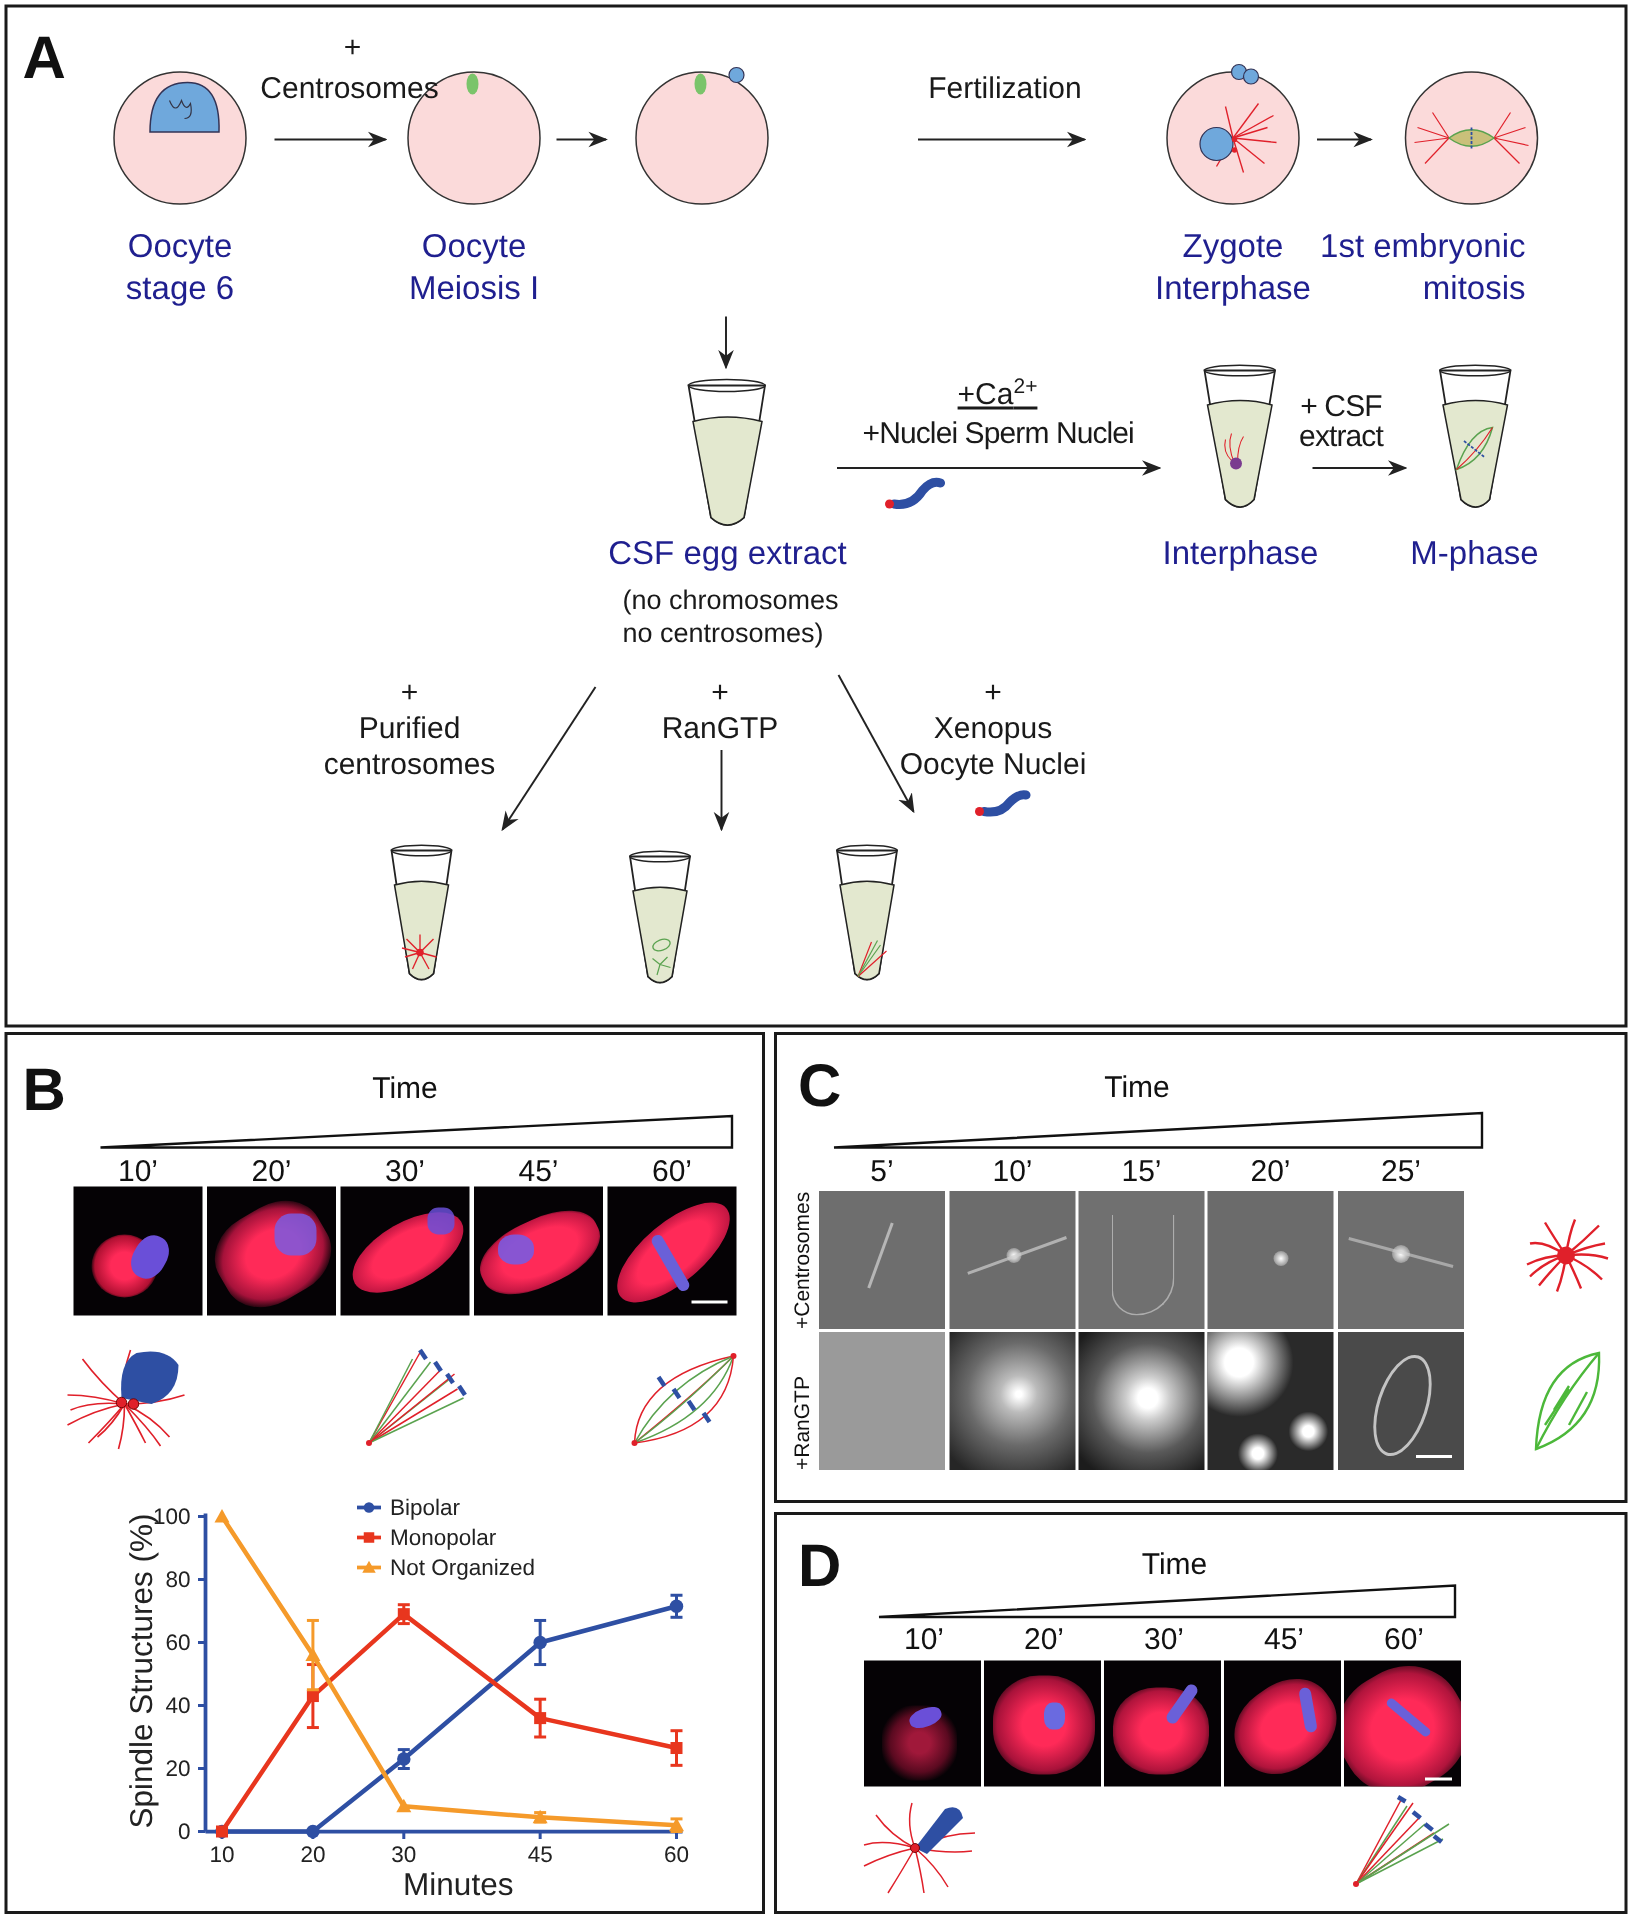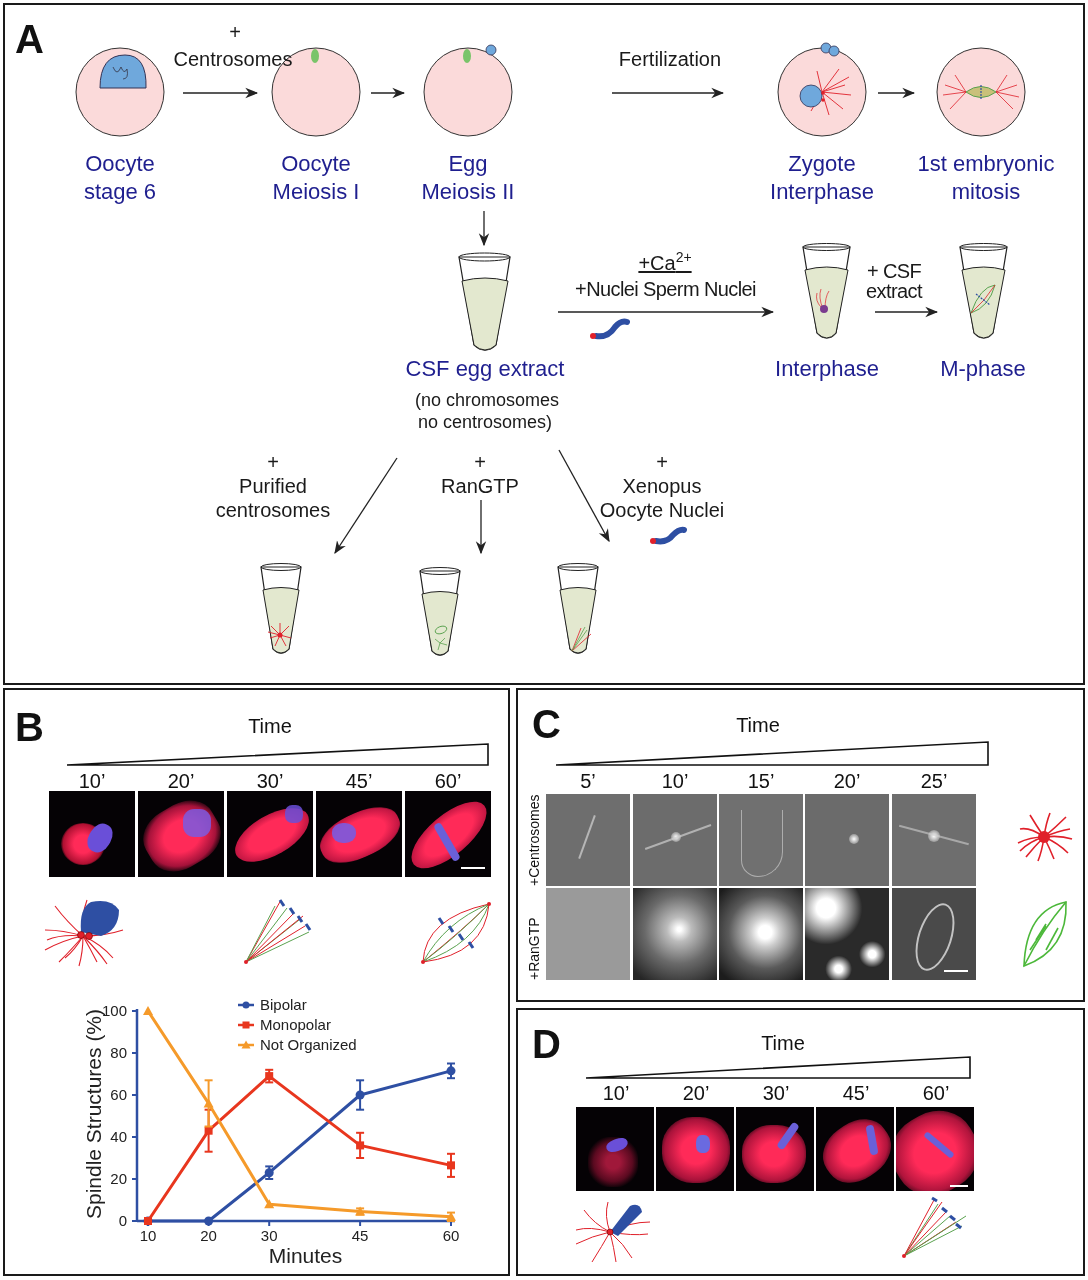--- a/index.html
+++ b/index.html
@@ -182,42 +182,38 @@
   <div class="abs black-label" style="left:590px; top:42px; width:150px;">Fertilization</div>
 
   <div class="abs blue-label" style="left:55px; top:145px; width:120px;">
     <div>Oocyte</div>
     <div>stage 6</div>
   </div>
   <div class="abs blue-label" style="left:251px; top:145px; width:120px;">
     <div>Oocyte</div>
     <div>Meiosis I</div>
   </div>
-  <div class="abs blue-label" style="left:403px; top:145px; width:120px;">
-    <div>Egg</div>
-    <div>Meiosis II</div>
-  </div>
   <div class="abs blue-label" style="left:757px; top:145px; width:120px;">
     <div>Zygote</div>
     <div>Interphase</div>
   </div>
-  <div class="abs blue-label" style="left:906px; top:145px; width:150px;">
+  <div class="abs blue-label" style="left:862px; top:145px; width:150px;text-align:right;">
     <div>1st embryonic</div>
     <div>mitosis</div>
   </div>
 
   <div class="abs black-label" style="left:590px; top:240px; width:140px;text-decoration:underline;"><span>+Ca</span><sup style="font-size:14px;">2+</sup></div>
   <div class="abs black-label" style="left:553px; top:272px; width:215px; letter-spacing:-0.6px;">+Nuclei Sperm Nuclei</div>
   <div class="abs black-label" style="left:856px; top:256px; width:66px; line-height:20px; letter-spacing:-0.6px;">
     <div>+ CSF</div>
     <div>extract</div>
   </div>
 
   <div class="abs blue-label" style="left:395px; top:350px; width:170px;">CSF egg extract</div>
-  <div class="abs small-label" style="left:410px; top:384px; width:140px; text-align:center;">
+  <div class="abs small-label" style="left:410px; top:384px; width:140px; text-align:left;">
     <div>(no chromosomes</div>
     <div>no centrosomes)</div>
   </div>
   <div class="abs blue-label" style="left:762px; top:350px; width:120px;">Interphase</div>
   <div class="abs blue-label" style="left:918px; top:350px; width:120px;">M-phase</div>
 
   <div class="abs black-label" style="left:193px; top:445px; width:150px;">
     <div>+</div>
     <div>Purified</div>
     <div>centrosomes</div>

